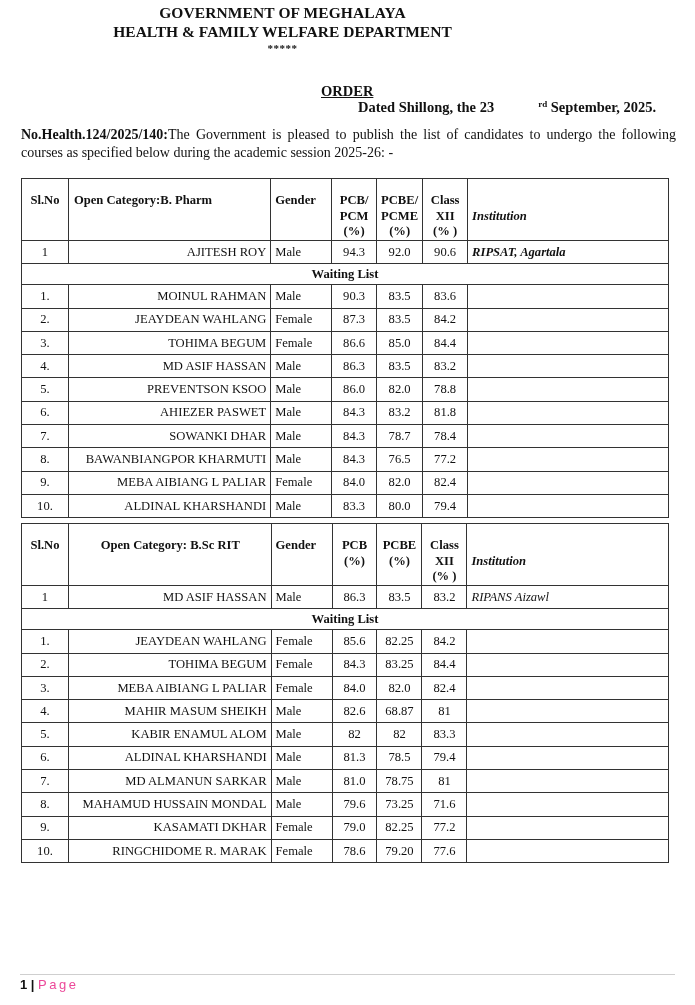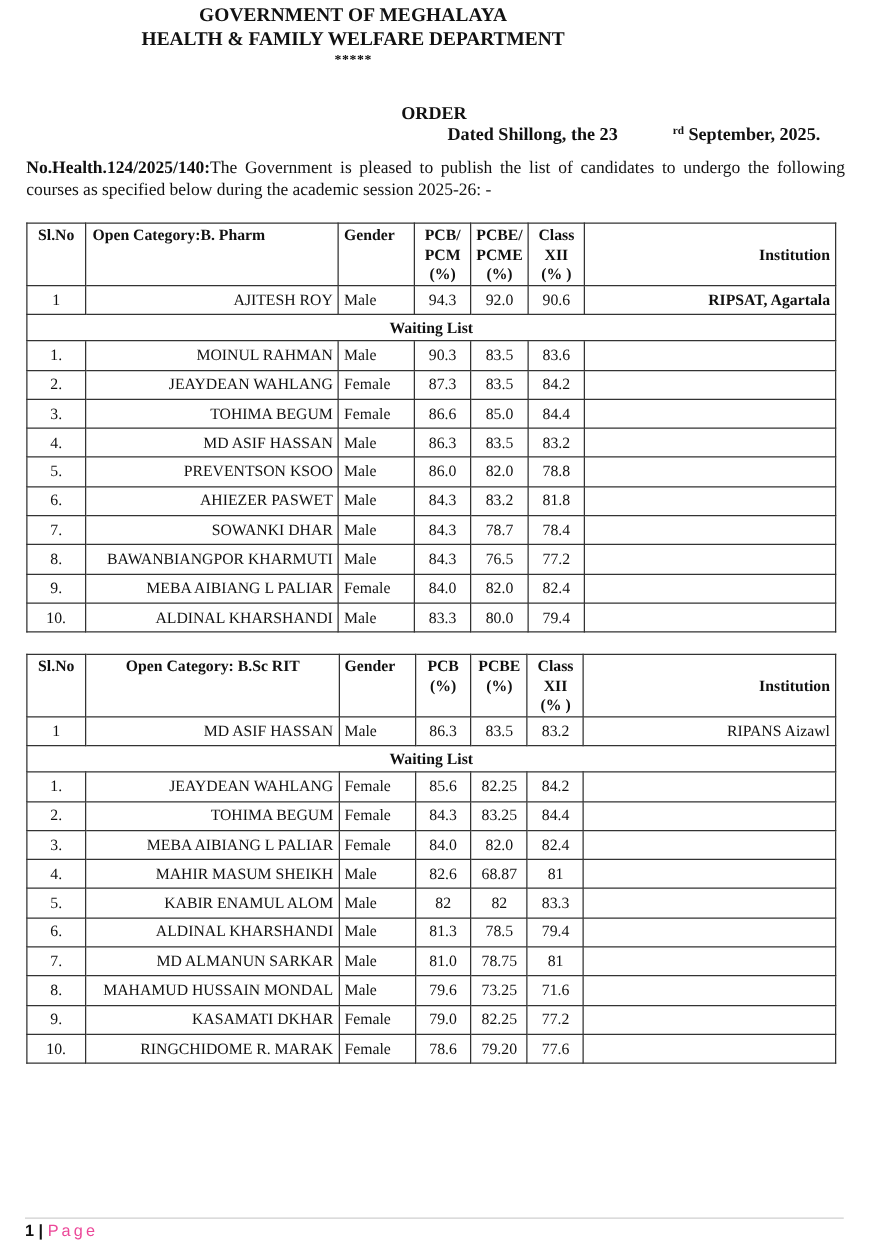--- a/index.html
+++ b/index.html
@@ -2,34 +2,34 @@
 <html><head>
 <meta charset="utf-8">
 <style>
   html, body { margin: 0; padding: 0; background: #ffffff; }
   body { width: 695px; height: 1005px; position: relative; overflow: hidden;
          font-family: "Liberation Serif", "DejaVu Serif", serif; color: #111; }
   .hdr { position: absolute; left: 0; width: 565px; text-align: center; font-weight: bold; }
   .h1 { top: 4px; font-size: 15.5px; letter-spacing: 0.1px; }
   .h2 { top: 23px; font-size: 15.5px; }
   .stars { top: 42px; font-size: 11px; letter-spacing: 0.5px; }
-  .order { position: absolute; left: 321px; top: 83px; font-size: 14.5px; font-weight: bold; }
+  .order { position: absolute; left: 321px; top: 83px; font-size: 14.5px; font-weight: bold; text-decoration: underline; }
   .dated { position: absolute; left: 358px; top: 99px; font-size: 14.5px; font-weight: bold; }
   .dated sup { font-size: 9px; vertical-align: 5px; margin-left: 44px; }
   .intro { position: absolute; left: 21px; top: 126px; width: 655px; font-size: 14px; line-height: 18px; text-align: justify; }
   .intro b { font-weight: bold; }
 
   table { position: absolute; left: 21px; width: 648px; border-collapse: collapse; font-size: 12.6px; }
   td, th { border: 1px solid #333; padding: 0 4px; height: 22.3px; }
-  th { font-weight: bold; vertical-align: top; line-height: 15.5px; padding-top: 2px; height: auto; }
+  th { font-weight: bold; vertical-align: top; line-height: 15.5px; padding-top: 14px; height: auto; }
   .c-sl { width: 38px; text-align: center; }
   .c-name { width: 193px; text-align: right; }
   .c-g { width: 52px; text-align: left; }
   .c-n { width: 36px; text-align: center; }
-  .c-inst { width: 193px; text-align: right; }
+  .c-inst { width: 193px; text-align: left; font-style: italic; }
   th.c-name { text-align: left; padding-left: 5px; }
   th.c-inst { vertical-align: middle; }
   td.c-name { padding-left: 5px; }
   .wl td { text-align: center; font-weight: bold; height: 20px; margin-top: 16px; }
   .inst-bold { font-weight: bold; }
   #t1 { top: 178px; }
   #t1 th { height: 47px; }
   #t2 { top: 523px; }
   #t2 th { height: 47px; }
   #t2 th.c-name { text-align: center; }

